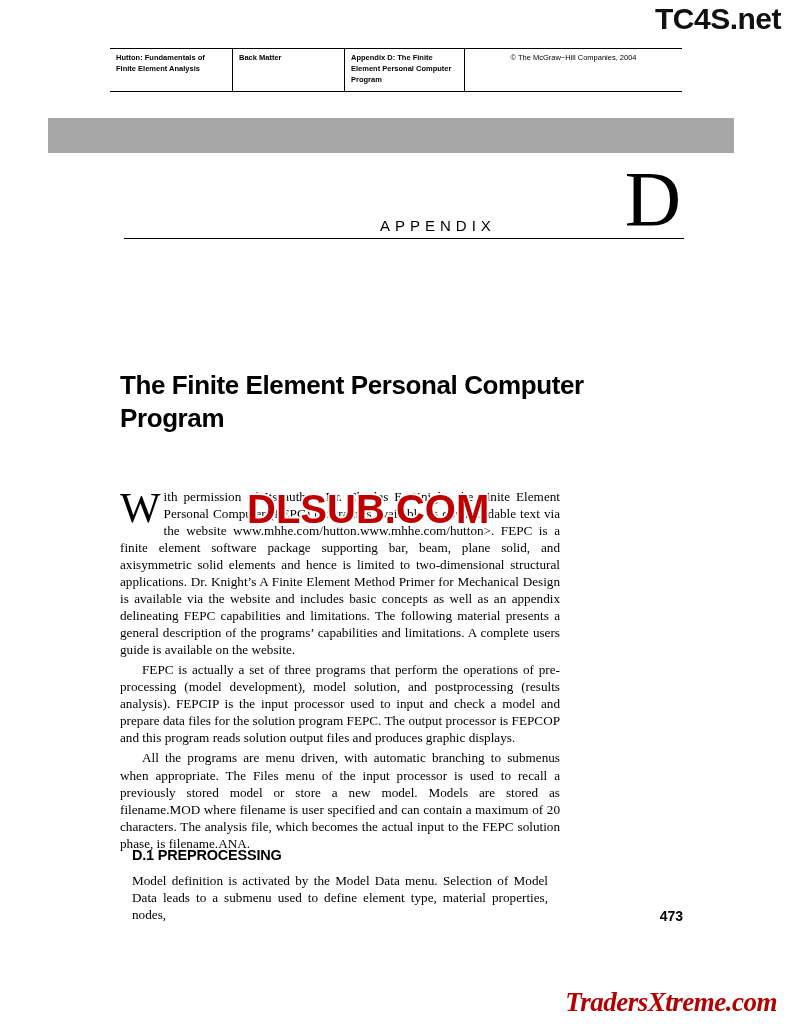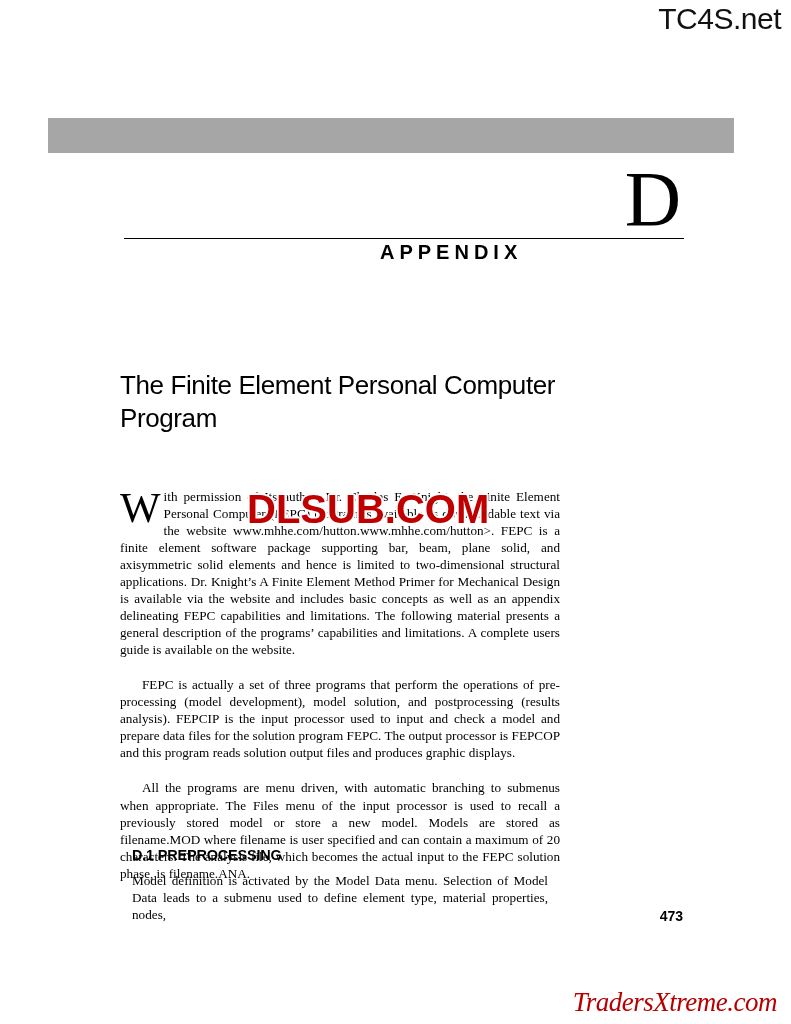--- a/index.html
+++ b/index.html
@@ -15,21 +15,21 @@
     color: #000;
     overflow: hidden;
   }
 
   
   .wm-tc4s {
     position: absolute;
     top: 4px;
     right: 10px;
     font-family: "Liberation Sans", sans-serif;
-    font-weight: normal;
+    font-weight: bold;
     font-size: 30px;
     color: #111;
     letter-spacing: -0.5px;
     line-height: 1;
     z-index: 50;
   }
   .wm-dlsub {
     position: absolute;
     top: 487px;
     left: 247px;
@@ -44,21 +44,21 @@
       -1px 1px 0 #fff, 1px 1px 0 #fff,
       -2px 0 0 #fff, 2px 0 0 #fff,
       0 -2px 0 #fff, 0 2px 0 #fff;
   }
   .wm-traders {
     position: absolute;
     bottom: 6px;
     right: 14px;
     z-index: 60;
     font-family: "Liberation Serif", serif;
-    font-weight: normal;
+    font-weight: bold;
     font-style: italic;
     font-size: 27px;
     color: #b40000;
     letter-spacing: -0.5px;
   }
 
   
   .page {
     position: absolute;
     left: 0; top: 0;
@@ -108,43 +108,42 @@
     left: 124px;
     top: 238px;
     width: 560px;
     border-top: 1.5px solid #000;
   }
   .appendix-word {
     position: absolute;
     left: 380px;
     top: 217px;
     font-family: "Liberation Sans", sans-serif;
-    font-weight: bold;
-    font-size: 20px;
+    font-weight: normal;
+    font-size: 15px;
     letter-spacing: 5px;
-    margin-top: 24px;
   }
   .appendix-letter {
     position: absolute;
     right: 110px;
     top: 160px;
     font-family: "Liberation Serif", serif;
     font-size: 78px;
     line-height: 1;
     font-weight: normal;
   }
 
   
   .chap-title {
     position: absolute;
     left: 120px;
     top: 352px;
     width: 520px;
     font-family: "Liberation Sans", sans-serif;
-    font-weight: normal;
+    font-weight: bold;
     font-size: 26px;
     line-height: 1.25;
     letter-spacing: -0.4px;
   }
 
   
   .body {
     position: absolute;
     left: 120px;
     top: 488px;
@@ -162,21 +161,21 @@
     min-height: 52px;
   }
   .dropcap {
     float: left;
     font-size: 43px;
     line-height: 36px;
     padding: 2px 2px 0 0;
     margin-right: 1px;
     font-family: "Liberation Serif", serif;
   }
-  .body p + p { margin-top: 18px; }
+  .body p + p { margin-top: 3px; }
   .it { }
 
   h2.sec {
     position: absolute;
     left: 119px;
     top: 834px;
     font-family: Liberation Sans, sans-serif;
     font-weight: bold;
     font-size: 14.5px;
     margin: 13px;
@@ -200,20 +199,26 @@
     font-family: "Liberation Sans", sans-serif;
     font-weight: bold;
     font-size: 14px;
   }
 </style>
 </head>
 <body>
 
 <div class="page">
 
+  <div class="runhead">
+    <div class="cell rh-1">Hutton: Fundamentals of Finite Element Analysis</div>
+    <div class="cell rh-2">Back Matter</div>
+    <div class="cell rh-3">Appendix D: The Finite Element Personal Computer Program</div>
+    <div class="cell rh-4">© The McGraw−Hill Companies, 2004</div>
+  </div>
 
   <div class="grey-band"></div>
 
   <div class="appendix-word">APPENDIX</div>
   <div class="appendix-letter">D</div>
   <div class="appendix-line"></div>
 
   <h1 class="chap-title">The Finite Element Personal Computer Program</h1>
 
   <div class="body">

